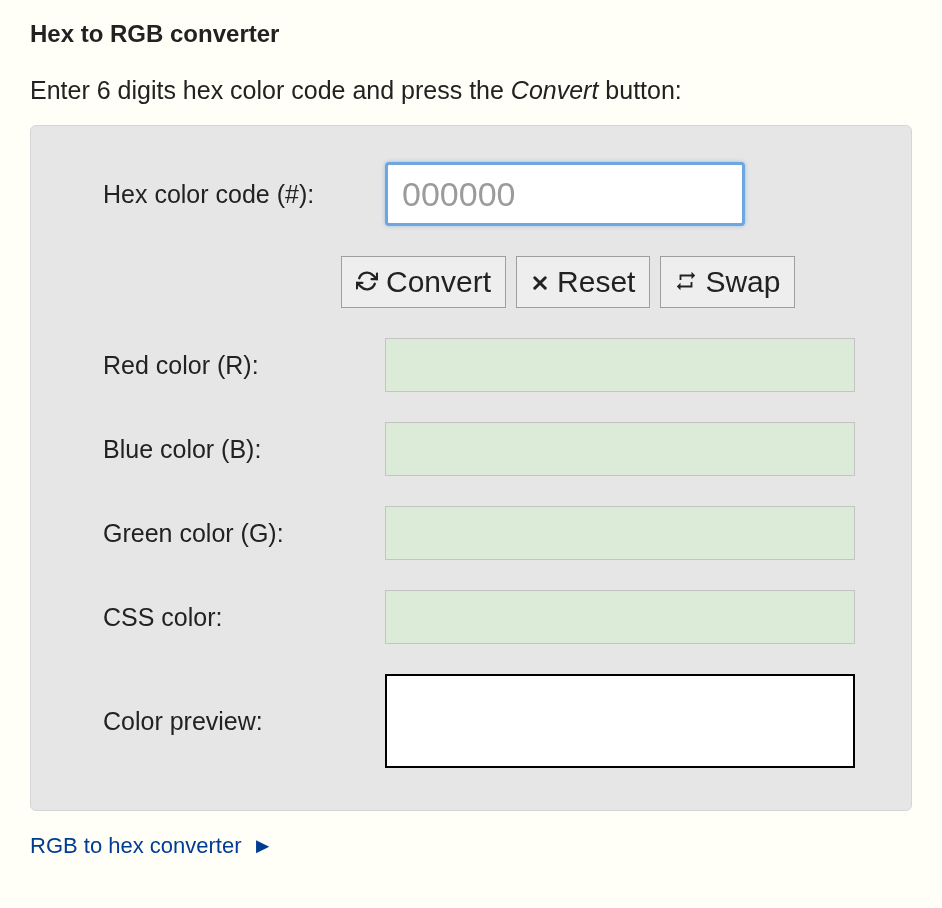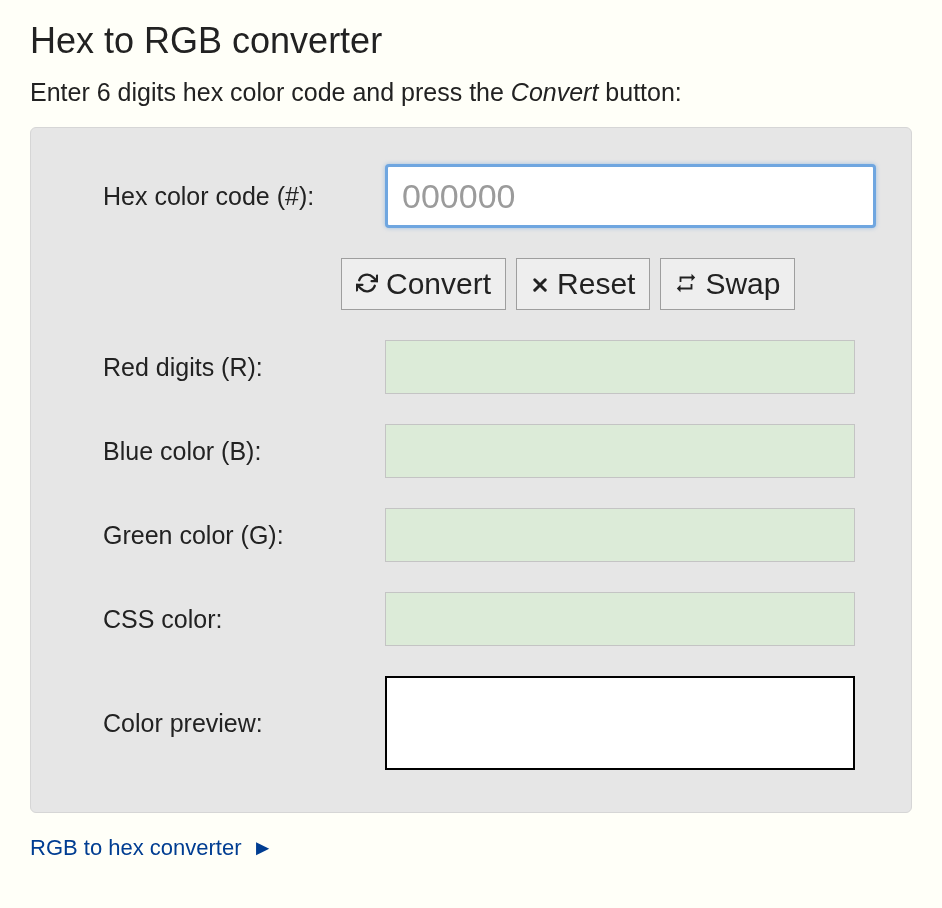--- a/index.html
+++ b/index.html
@@ -8,23 +8,23 @@
       padding: 0;
     }
     body {
       font-family: Arial, Helvetica, sans-serif;
       background: #fffff8;
       padding: 20px 30px;
       color: #222;
       width: 942px;
     }
     h1 {
-      font-size: 36px;
-      font-weight: normal;
-      margin-bottom: 16px;
+      font-size: 24px;
+      font-weight: bold;
+      margin-bottom: 28px;
       color: #222;
     }
     .instructions {
       font-size: 25px;
       margin-bottom: 20px;
       color: #222;
     }
     .instructions em {
       font-style: italic;
     }
@@ -45,21 +45,21 @@
     .label-cell {
       width: 282px;
       font-size: 25px;
       color: #222;
       margin-left: 44px;
     }
     .field-cell {
       flex: 1;
     }
     .hex-input {
-      width: 491px;
+      width: 360px;
       height: 64px;
       font-size: 34px;
       padding: 22px 14px;
       border: 3px solid #6fa6e0;
       border-radius: 4px;
       background: #ffffff;
       outline: none;
       color: #222;
       box-shadow: 0 0 4px rgba(111,166,224,0.6);
     }
@@ -164,21 +164,21 @@
           <svg width="22" height="22" viewBox="0 0 24 24" fill="#222">
             <path d="M7 7h11v3l4-4-4-4v3H5v6h2V7zm10 10H6v-3l-4 4 4 4v-3h13v-6h-2v4z"></path>
           </svg>
         </span>
         <span>Swap</span>
       </button>
     </div>
   </div>
 
   <div class="row">
-    <div class="label-cell">Red digits (R):</div>
+    <div class="label-cell">Red color (R):</div>
     <div class="field-cell">
       <div class="output"></div>
     </div>
   </div>
 
   <div class="row">
     <div class="label-cell">Blue color (B):</div>
     <div class="field-cell">
       <div class="output"></div>
     </div>

